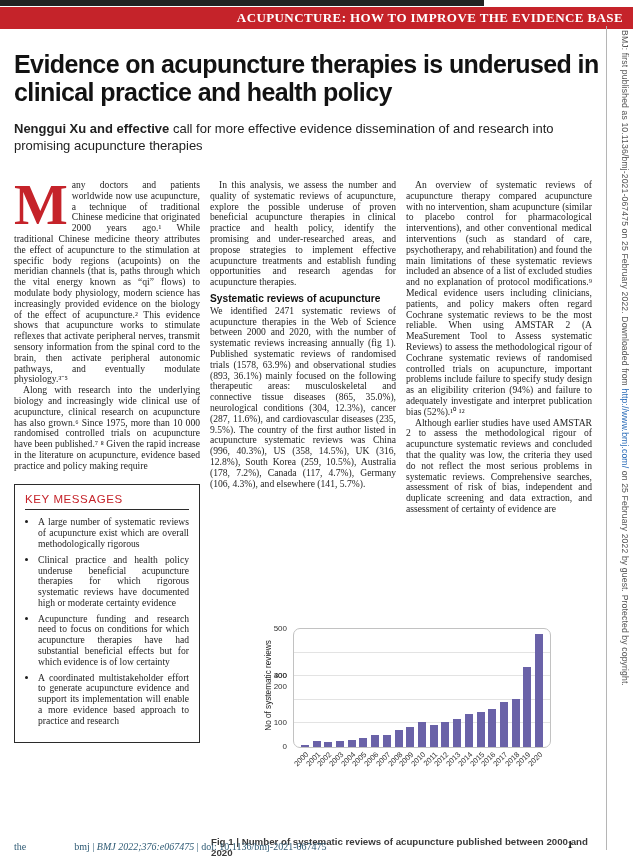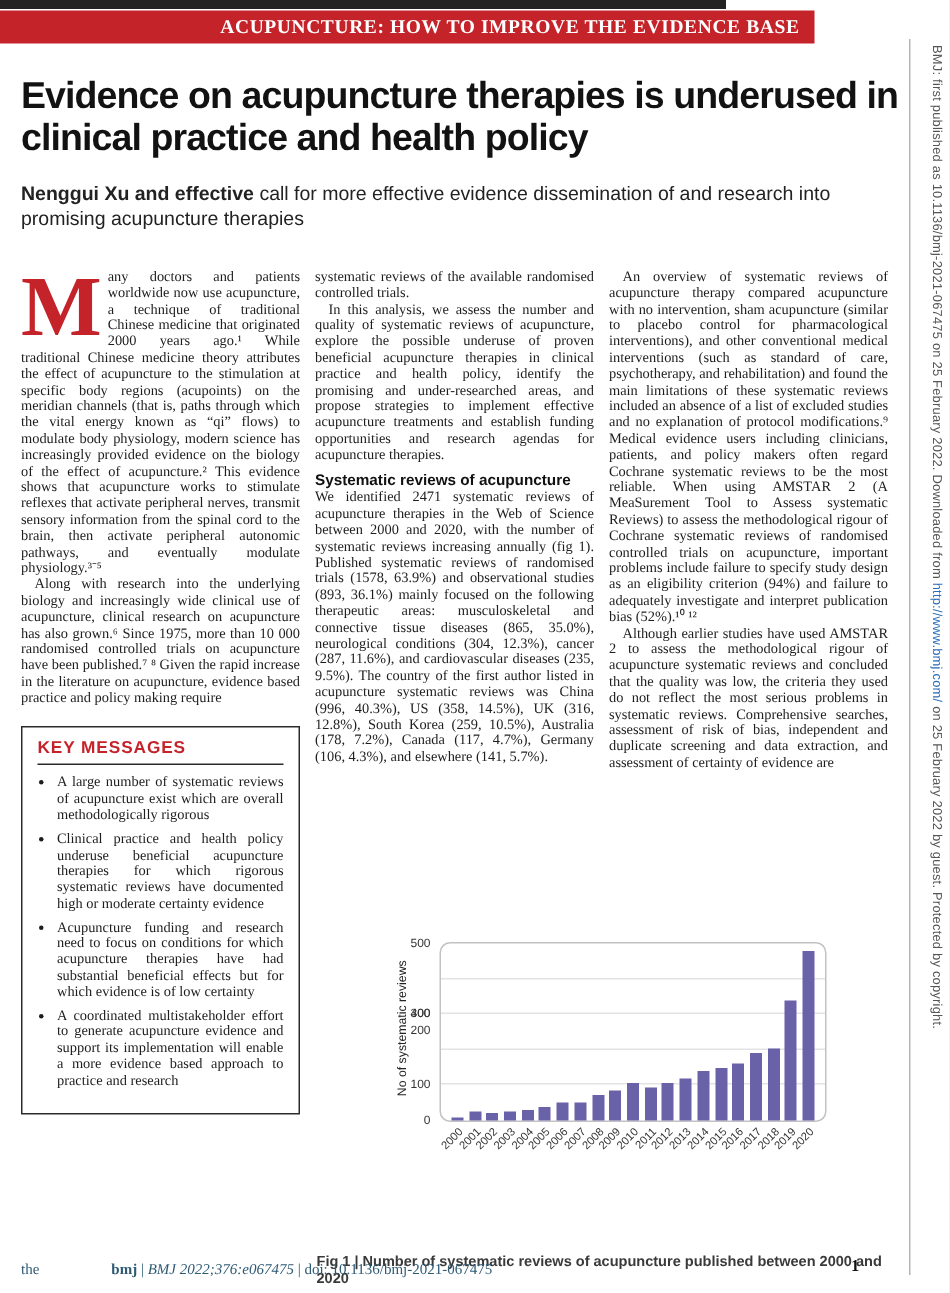--- a/index.html
+++ b/index.html
@@ -1,38 +1,38 @@
 <!DOCTYPE html>
 <html><head>
 <meta charset="utf-8">
 <style>
   html,body{margin:0;padding:0;background:#e8e8e8;}
   .page{position:relative;width:633px;height:862px;background:#ffffff;overflow:hidden;
         font-family:"Liberation Serif", serif;}
   .top-strip{position:absolute;left:0;top:0;width:484px;height:6px;background:#232323;}
-  .banner{position:absolute;left:0;top:7px;width:543px;height:22px;background:#c5232a;
+  .banner{position:absolute;left:0;top:7px;width:633px;height:22px;background:#c5232a;
           color:#fff;text-align:right;padding-right:10px;box-sizing:border-box;
           font-family:"Liberation Serif", serif;font-weight:bold;font-size:13px;
           line-height:22px;letter-spacing:0.4px;}
   .title{position:absolute;left:14px;top:50px;width:588px;font-family:"Liberation Sans", sans-serif;
          font-weight:bold;font-size:25px;line-height:1.12;color:#121212;letter-spacing:-0.6px;}
   .byline{position:absolute;left:14px;top:121px;width:572px;font-family:"Liberation Sans", sans-serif;
           font-size:13px;line-height:1.3;color:#222;}
   .byline .b{font-weight:bold;}
   .col{position:absolute;top:180px;width:186px;font-size:9.6px;line-height:10.8px;
        color:#1d1d1d;text-align:justify;}
   #col1{left:14px;} #col2{left:210px;} #col3{left:406px;}
   .col p{margin:0;}
   .col p.indent{text-indent:9px;}
   .dropcap{float:left;font-weight:bold;color:#c5232a;font-size:57px;line-height:44px;
            margin:3px 4px 0 0;}
   .subhead{font-family:"Liberation Sans", sans-serif;font-weight:bold;font-size:10.2px;
            margin:6px 0 1px 0;text-align:left;color:#111;}
   .key-box{margin-top:12px;border:1.4px solid #2b2b2b;padding:9px 10px 10px 10px;}
-  .key-heading{color:#c5232a;font-family:"Liberation Sans", sans-serif;font-weight:bold;
+  .key-heading{color:#c5232a;font-family:"Liberation Sans", sans-serif;font-weight:normal;
                font-size:11.5px;letter-spacing:0.6px;margin:0 0 5px 0;}
   .key-rule{border:none;border-top:1.4px solid #2b2b2b;margin:0 0 7px 0;}
   .key-box ul{margin:0;padding-left:13px;}
   .key-box li{margin-bottom:5px;text-align:justify;}
   .figure-chart{position:absolute;left:253px;top:618px;width:332px;height:192px;
                 font-family:"Liberation Sans", sans-serif;}
   .chart-plot{position:absolute;left:40px;top:10px;width:256px;height:118px;
               border:1px solid #c2c2c2;border-radius:7px;background:#fff;}
   .gridline{position:absolute;left:0;width:100%;height:1px;background:#e3e3e3;}
   .bar{position:absolute;bottom:0;width:8px;}
@@ -40,21 +40,21 @@
   .xlab{position:absolute;width:30px;text-align:right;font-size:7.5px;color:#333;
         transform:rotate(-45deg);transform-origin:100% 0;}
   .ylabel{position:absolute;left:-49px;top:62px;width:130px;height:11px;text-align:center;
           font-size:8.2px;color:#222;transform:rotate(-90deg);}
   .xaxis-title{position:absolute;left:40px;top:163px;width:256px;text-align:right;
                font-weight:bold;font-size:9px;color:#222;}
   .fig-caption{position:absolute;left:211px;top:836px;width:388px;
                font-family:"Liberation Sans", sans-serif;font-weight:bold;font-size:9.7px;
                color:#3a3a3a;}
   .footer{position:absolute;left:14px;top:841px;font-size:10px;color:#2e5a74;}
-  .footer .bold{font-weight:bold;padding-left:48px;}
+  .footer .bold{font-weight:normal;padding-left:48px;}
   .footer .ital{font-style:italic;}
   .page-num{position:absolute;left:560px;top:838px;width:20px;text-align:center;
             font-weight:bold;font-size:11px;color:#111;}
   .side-rule{position:absolute;left:606px;top:26px;height:824px;width:0;border-left:1px solid #b5b5b5;}
   .side-text{position:absolute;left:610px;top:30px;height:828px;width:20px;
              writing-mode:vertical-rl;font-family:"Liberation Sans", sans-serif;
              font-size:8.6px;letter-spacing:0.15px;color:#555;}
   .side-text .link{color:#2a6cb8;}
 </style>
 </head>
@@ -83,21 +83,20 @@
       <ul>
           <li>A large number of systematic reviews of acupuncture exist which are overall methodologically rigorous</li>
           <li>Clinical practice and health policy underuse beneficial acupuncture therapies for which rigorous systematic reviews have documented high or moderate certainty evidence</li>
           <li>Acupuncture funding and research need to focus on conditions for which acupuncture therapies have had substantial beneficial effects but for which evidence is of low certainty</li>
           <li>A coordinated multistakeholder effort to generate acupuncture evidence and support its implementation will enable a more evidence based approach to practice and research</li>
         </ul>
     </div>
   </div>
 
   <div class="col" id="col2">
-    <p>systematic reviews of the available randomised controlled trials.</p>
     <p class="indent">In this analysis, we assess the number and quality of systematic reviews of acupuncture, explore the possible underuse of proven beneficial acupuncture therapies in clinical practice and health policy, identify the promising and under-researched areas, and propose strategies to implement effective acupuncture treatments and establish funding opportunities and research agendas for acupuncture therapies.</p>
     <h3 class="subhead">Systematic reviews of acupuncture</h3>
     <p>We identified 2471 systematic reviews of acupuncture therapies in the Web of Science between 2000 and 2020, with the number of systematic reviews increasing annually (fig 1). Published systematic reviews of randomised trials (1578, 63.9%) and observational studies (893, 36.1%) mainly focused on the following therapeutic areas: musculoskeletal and connective tissue diseases (865, 35.0%), neurological conditions (304, 12.3%), cancer (287, 11.6%), and cardiovascular diseases (235, 9.5%). The country of the first author listed in acupuncture systematic reviews was China (996, 40.3%), US (358, 14.5%), UK (316, 12.8%), South Korea (259, 10.5%), Australia (178, 7.2%), Canada (117, 4.7%), Germany (106, 4.3%), and elsewhere (141, 5.7%).</p>
   </div>
 
   <div class="col" id="col3">
     <p class="indent">An overview of systematic reviews of acupuncture therapy compared acupuncture with no intervention, sham acupuncture (similar to placebo control for pharmacological interventions), and other conventional medical interventions (such as standard of care, psychotherapy, and rehabilitation) and found the main limitations of these systematic reviews included an absence of a list of excluded studies and no explanation of protocol modifications.⁹ Medical evidence users including clinicians, patients, and policy makers often regard Cochrane systematic reviews to be the most reliable. When using AMSTAR 2 (A MeaSurement Tool to Assess systematic Reviews) to assess the methodological rigour of Cochrane systematic reviews of randomised controlled trials on acupuncture, important problems include failure to specify study design as an eligibility criterion (94%) and failure to adequately investigate and interpret publication bias (52%).¹⁰ ¹²</p>
     <p class="indent">Although earlier studies have used AMSTAR 2 to assess the methodological rigour of acupuncture systematic reviews and concluded that the quality was low, the criteria they used do not reflect the most serious problems in systematic reviews. Comprehensive searches, assessment of risk of bias, independent and duplicate screening and data extraction, and assessment of certainty of evidence are</p>
   </div>
 

